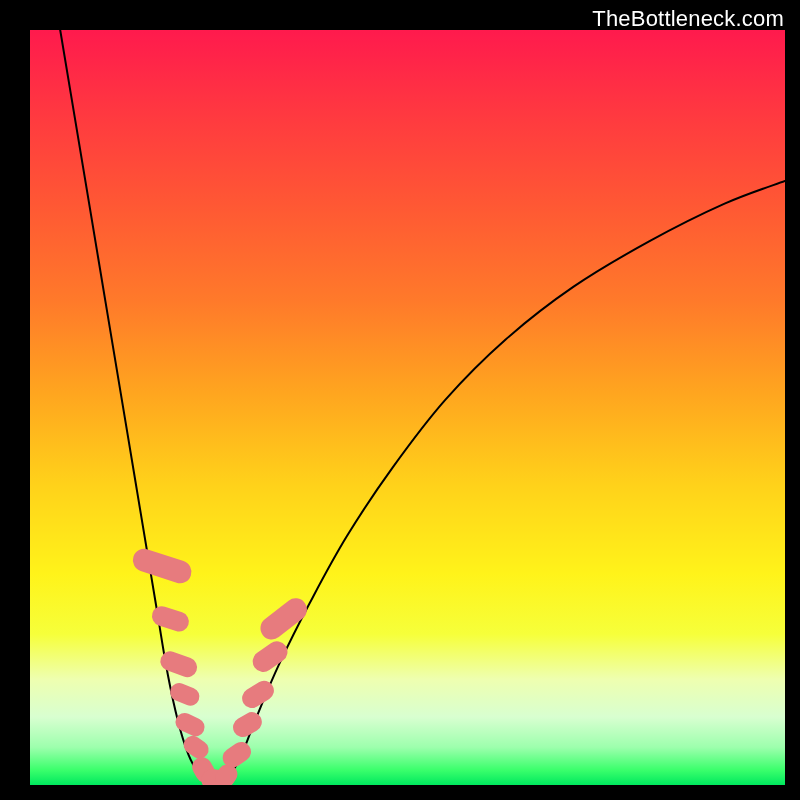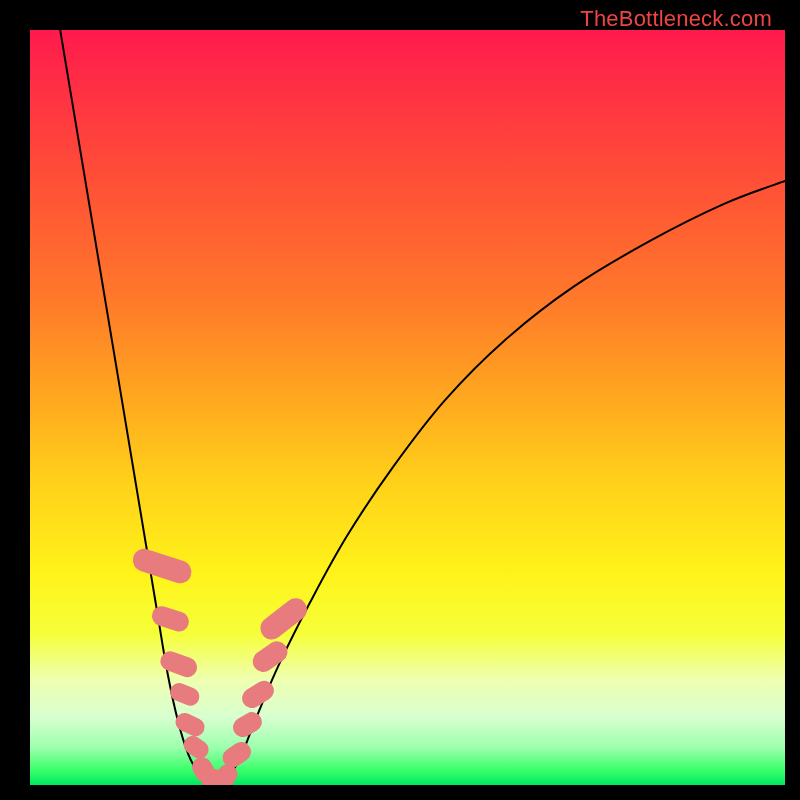--- a/index.html
+++ b/index.html
@@ -37,24 +37,24 @@
       #eeffb0 86%,
       #d8ffd0 91%,
       #9dffad 95%,
       #3bff6c 98%,
       #00e85e 100%
     );
   }
   .watermark {
     position: absolute;
     top: 6px;
-    right: 28px;
+    right: 16px;
     font-size: 22px;
     font-weight: 400;
-    color: #ef4444;
+    color: #ffffff;
     letter-spacing: 0.2px;
     user-select: none;
   }
   svg.overlay {
     position: absolute;
     left: 0;
     top: 0;
     width: 755px;
     height: 755px;
   }

